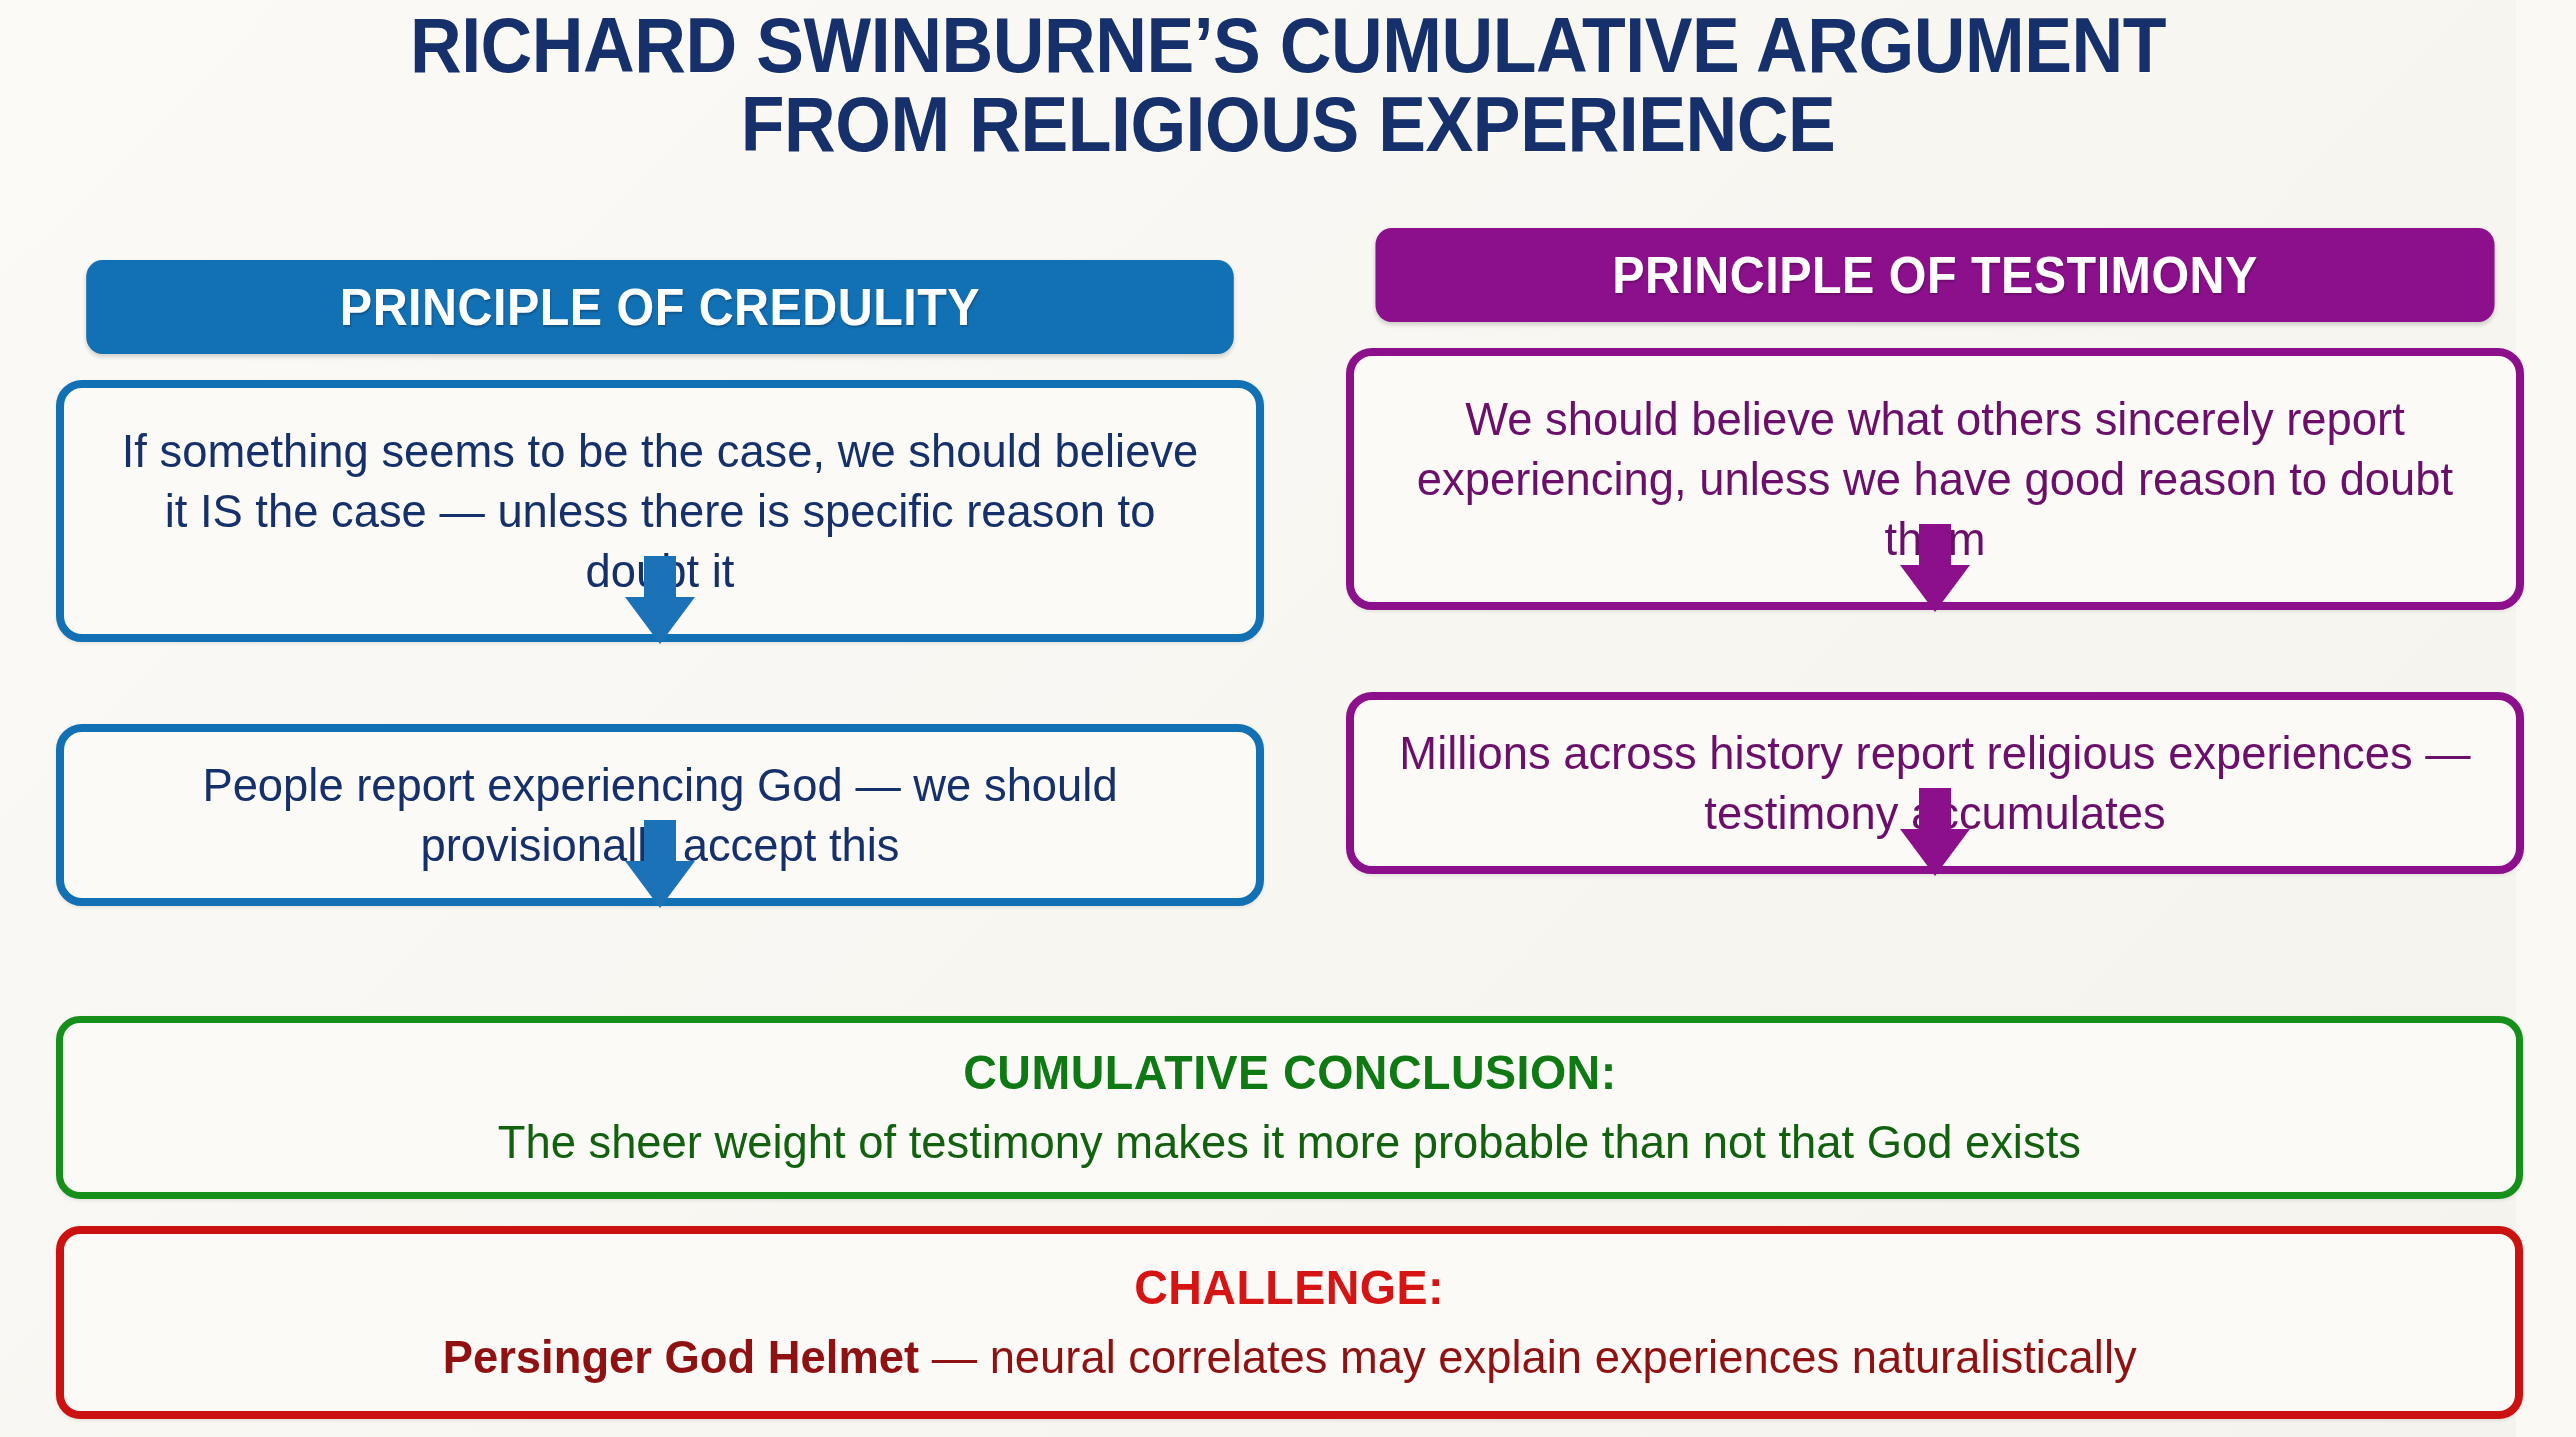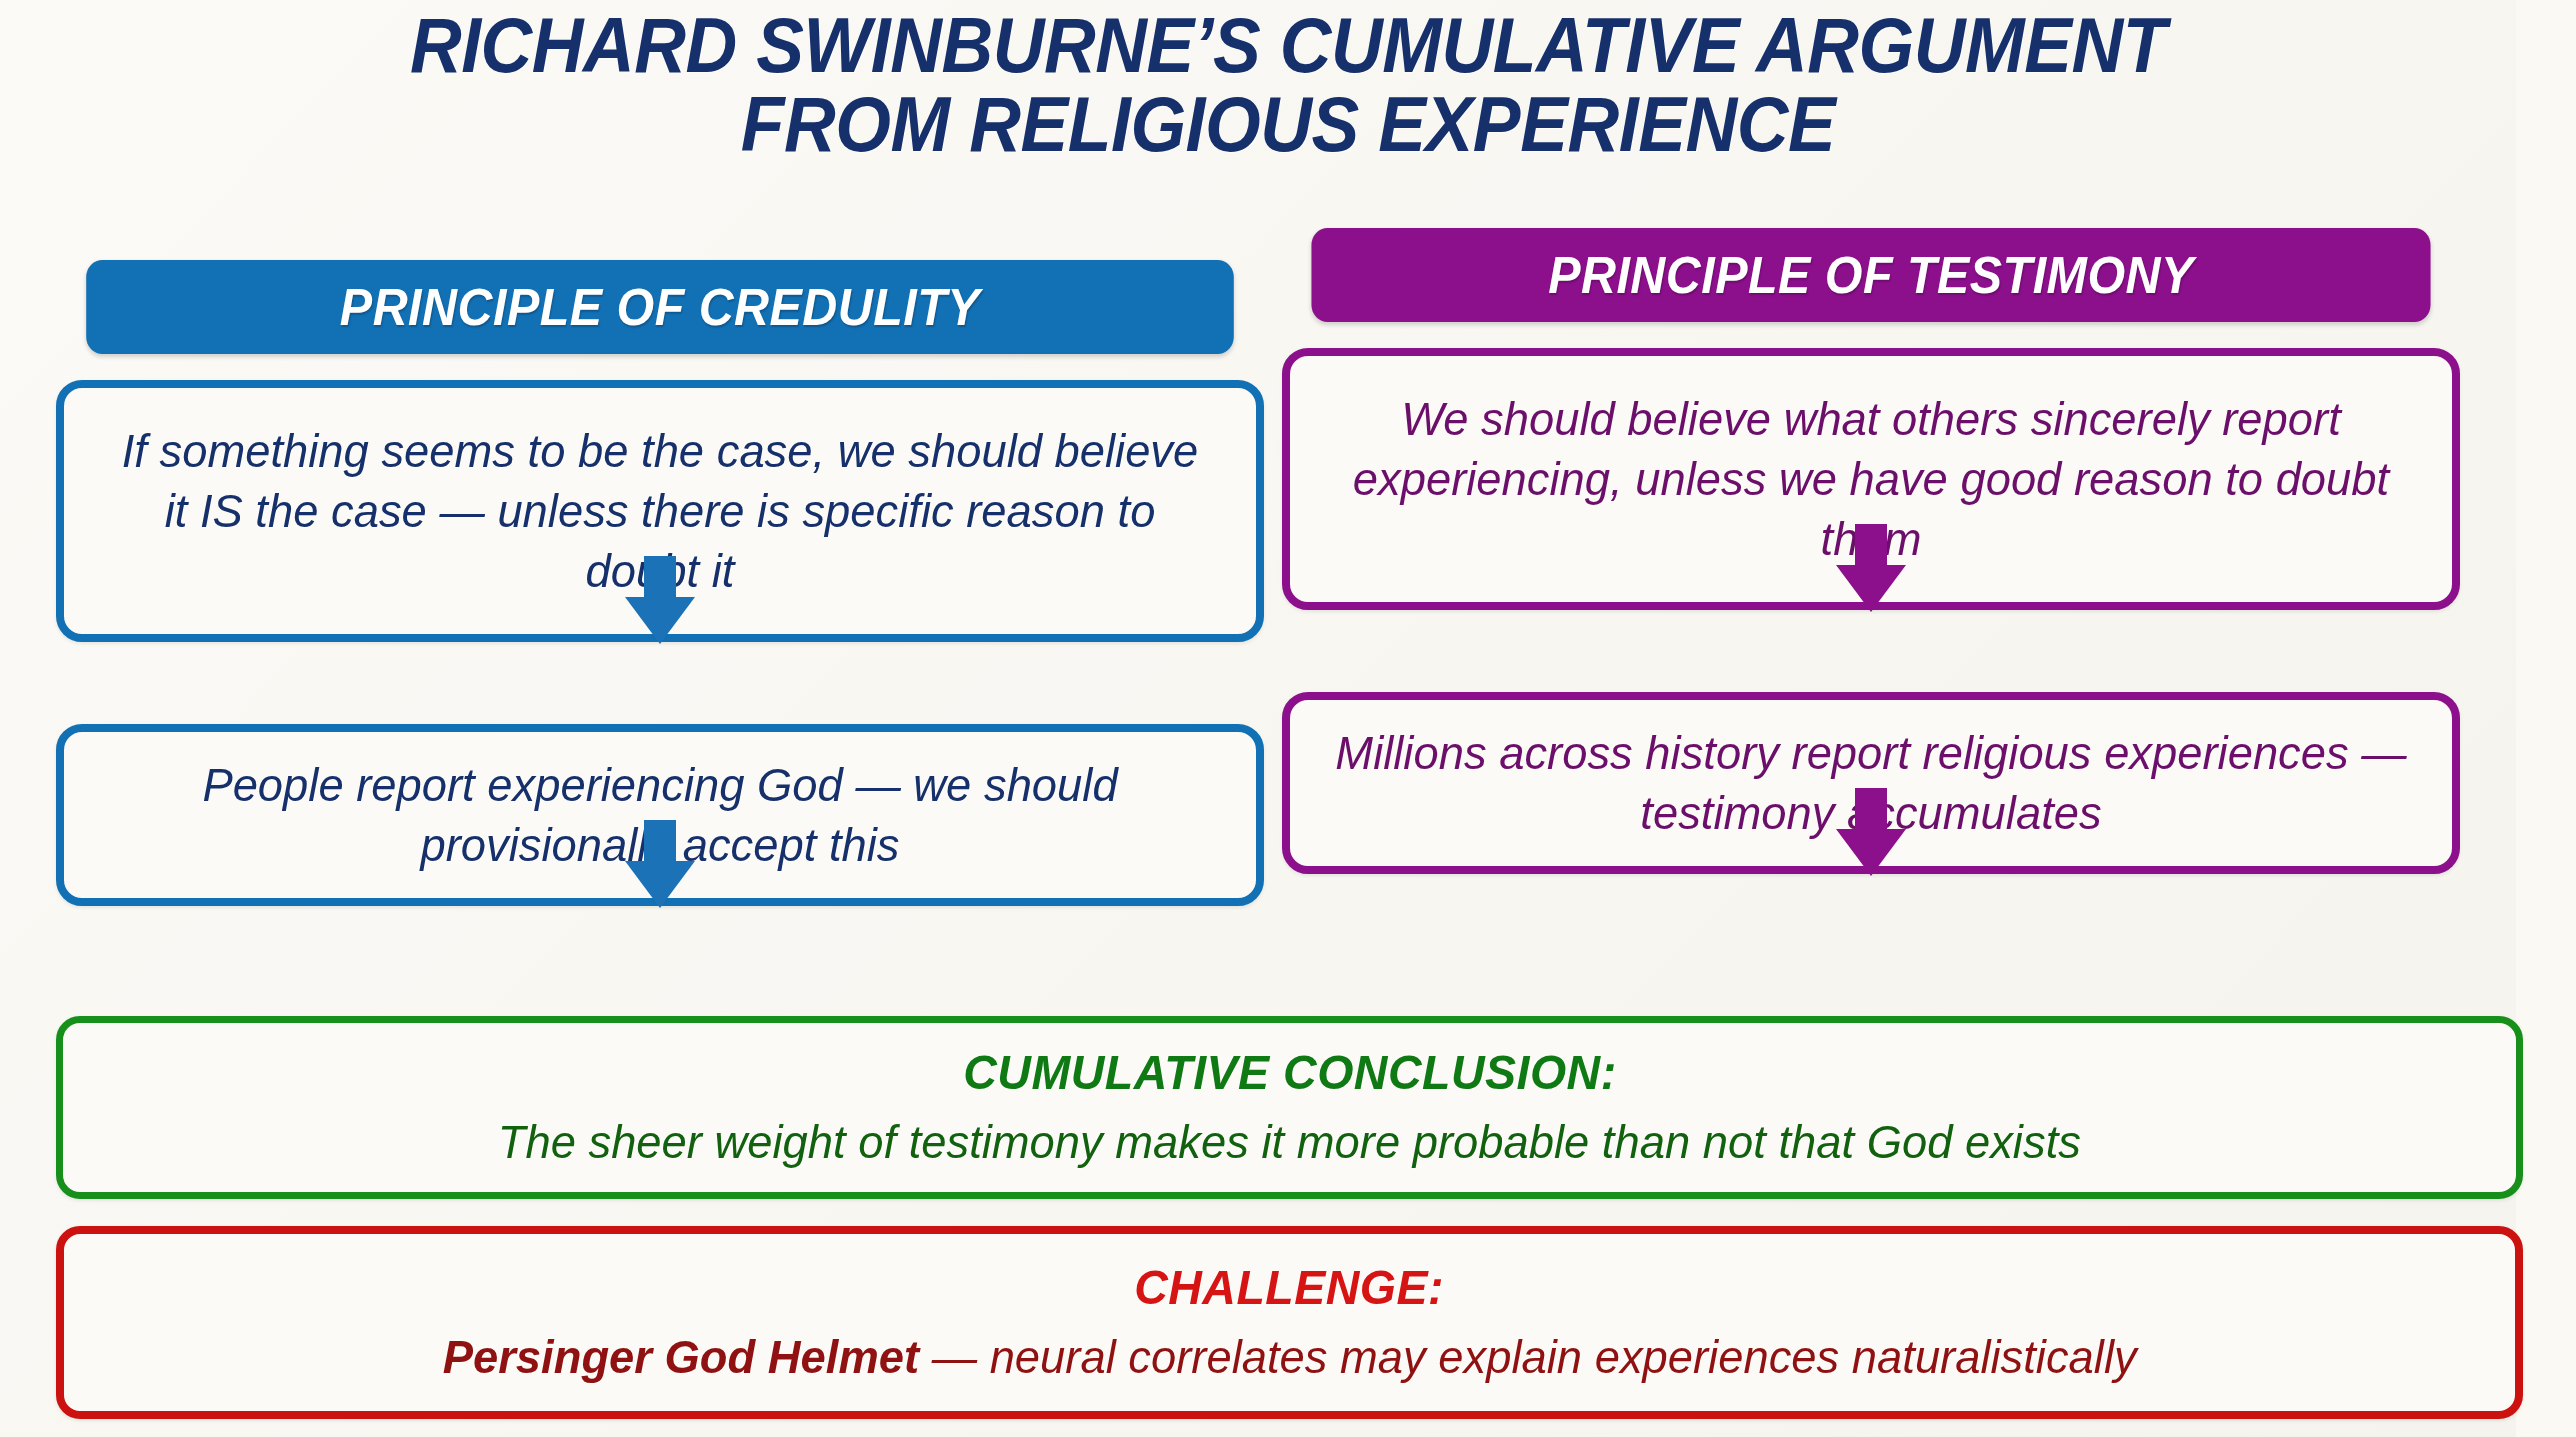--- a/index.html
+++ b/index.html
@@ -13,21 +13,20 @@
     font-family: "Liberation Sans", sans-serif;
     overflow: hidden;
   }
 
   .page {
     position: relative;
     width: 2516px;
     height: 1438px;
     box-sizing: border-box;
     background: linear-gradient(135deg, #fbfaf6 0%, #f7f6f1 55%, #f4f3ee 100%);
-    font-style: italic;
   }
 
   
   .title {
     position: absolute;
     left: 0;
     top: 5.6px;
     width: 2576px;
     text-align: center;
     color: #16306b;
@@ -40,21 +39,21 @@
     text-shadow: 0.9px 0.9px 0 rgba(255,255,255,0.65);
   }
   .title-line { display: block; white-space: nowrap; }
 
   
   .col {
     position: absolute;
     top: 228px;
   }
   .col-left  { left: 56px;  width: 1208px; margin-top: 32px; }
-  .col-right { left: 1282px; width: 1178px; }
+  .col-right { left: 1346px; width: 1178px; }
 
   
   .pill {
     height: 94px;
     border-radius: 17px;
     display: flex;
     align-items: center;
     justify-content: center;
     color: #ffffff;
     font-weight: bold;

